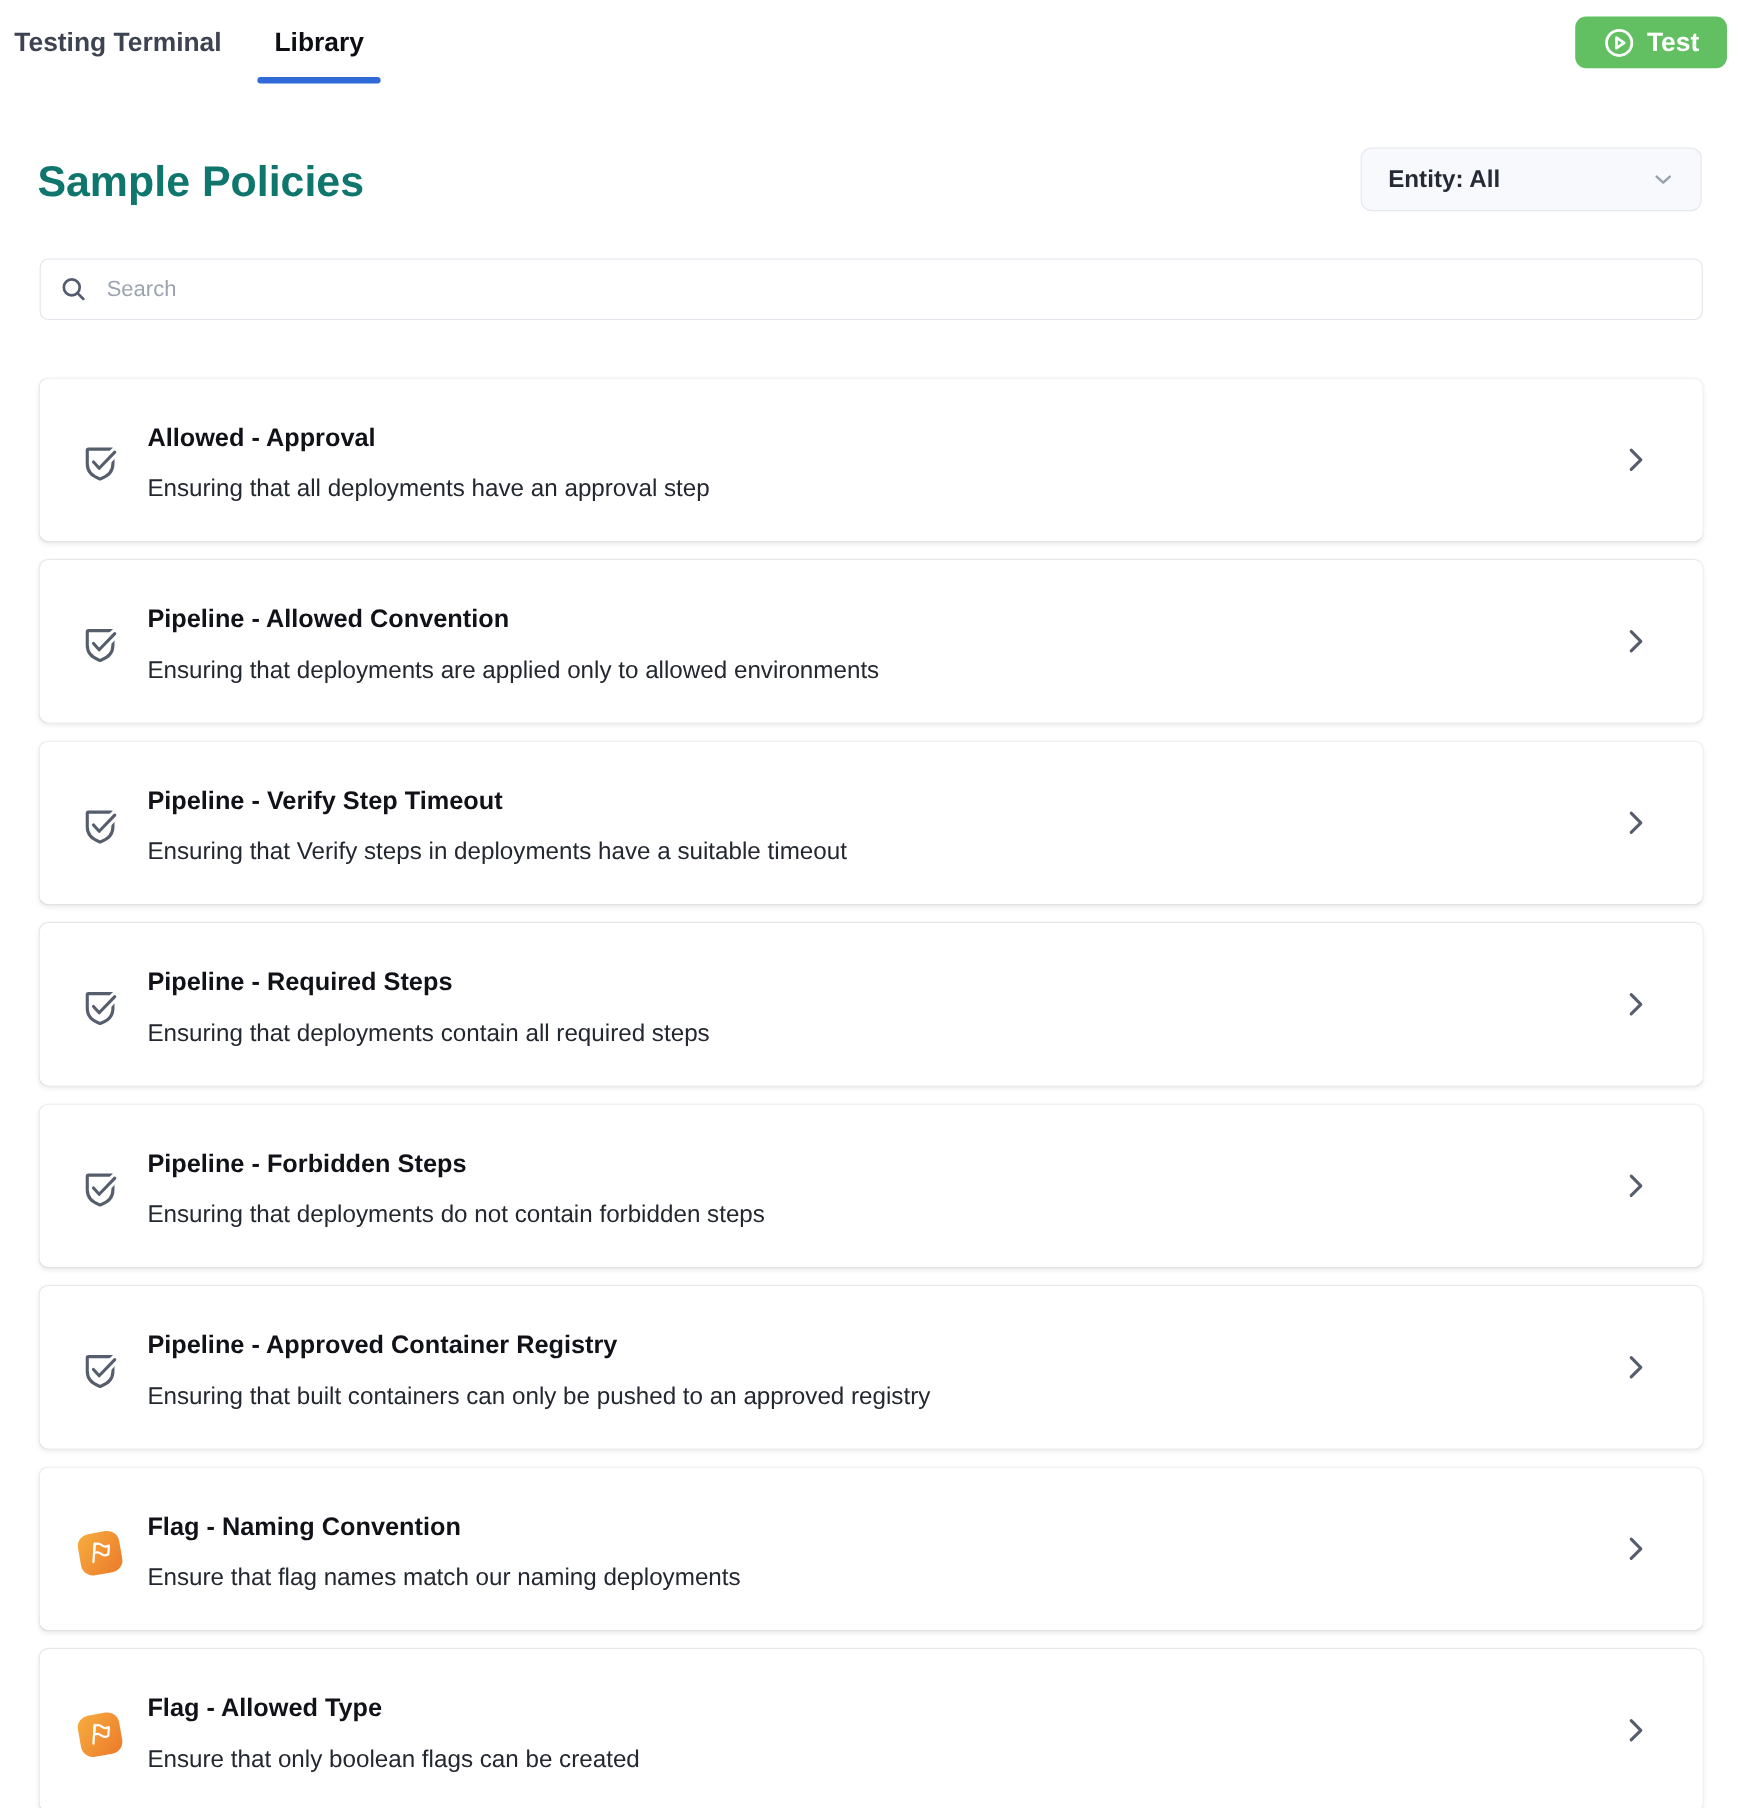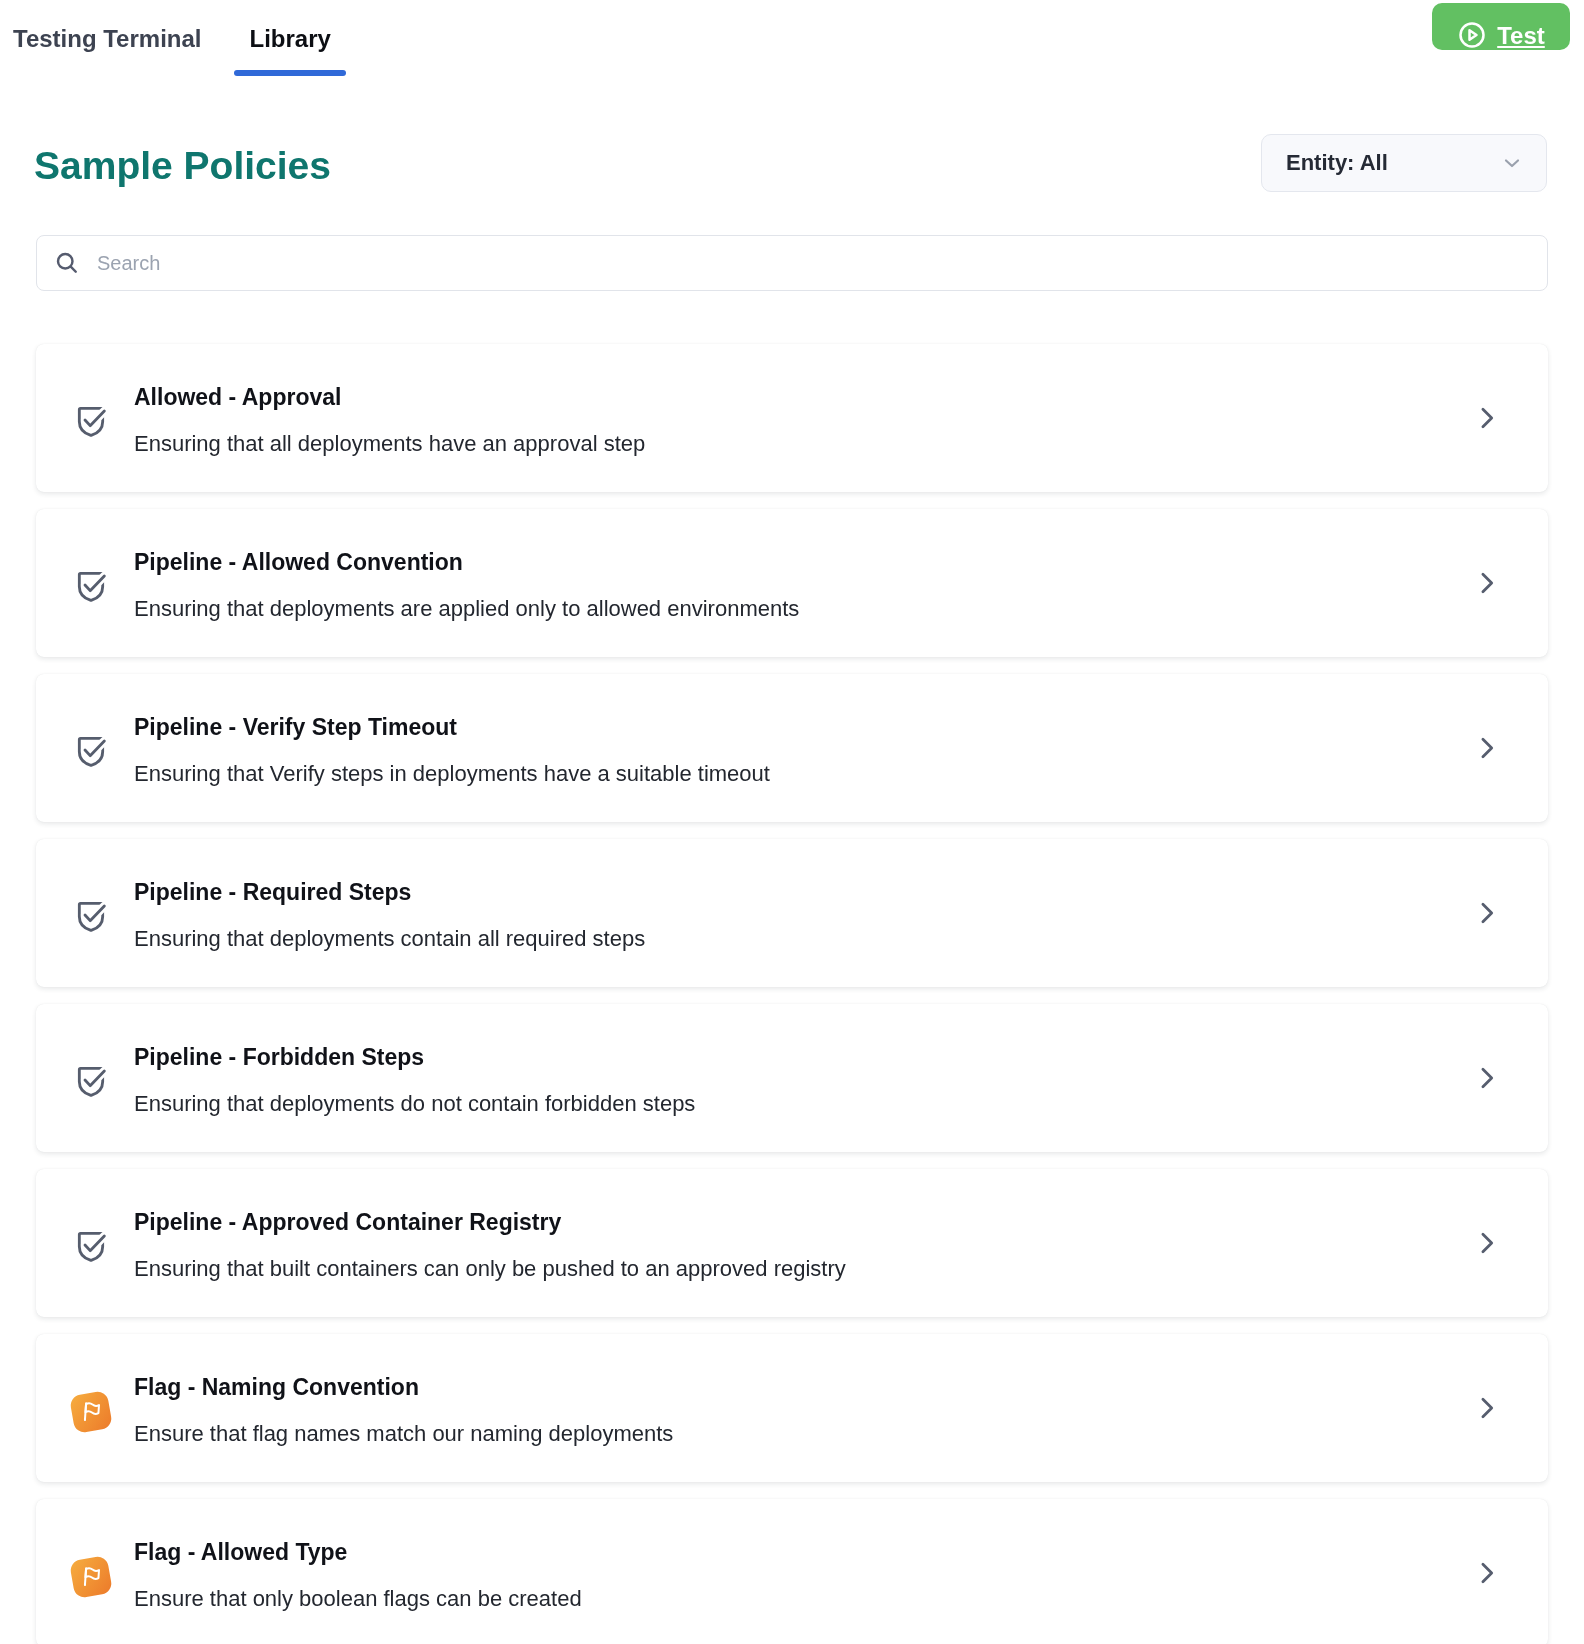--- a/index.html
+++ b/index.html
@@ -39,56 +39,55 @@
   .tab.active::after {
     content: "";
     position: absolute;
     left: 0; right: 0; bottom: 0;
     height: 6px;
     border-radius: 3px;
     background: var(--accent-blue, #3069d8);
   }
   .test-btn {
     position: absolute;
-    top: 3px; right: 14px;
+    top: 15px; right: 14px;
     height: 47px;
     min-width: 138px;
     background: var(--test-green, #62c062);
     border: none;
     border-radius: 10px;
     color: #ffffff;
     font-weight: 700;
     font-size: 24px;
     display: flex;
-    align-items: flex-end;
+    align-items: center;
     justify-content: center;
     gap: 10px;
     padding: 0 20px;
     cursor: pointer;
     font-family: inherit;
-    text-decoration: underline;
   }
 
   
   .page-head {
     position: relative;
     margin: 54px 37px 0 34px;
     height: 58px;
   }
   .page-title {
     font-size: 39px;
     font-weight: 700;
     color: #0f766e;
     line-height: 40px;
     padding-top: 8px;
   }
   .entity-select {
     position: absolute;
     right: 0; top: -4px;
-    width: 286px;
+    width: 310px;
     height: 58px;
     background: #f8f9fc;
     border: 1px solid #e4e7ee;
     border-radius: 10px;
     display: flex;
     align-items: center;
     justify-content: space-between;
     padding: 0 22px 0 24px;
     cursor: pointer;
   }

